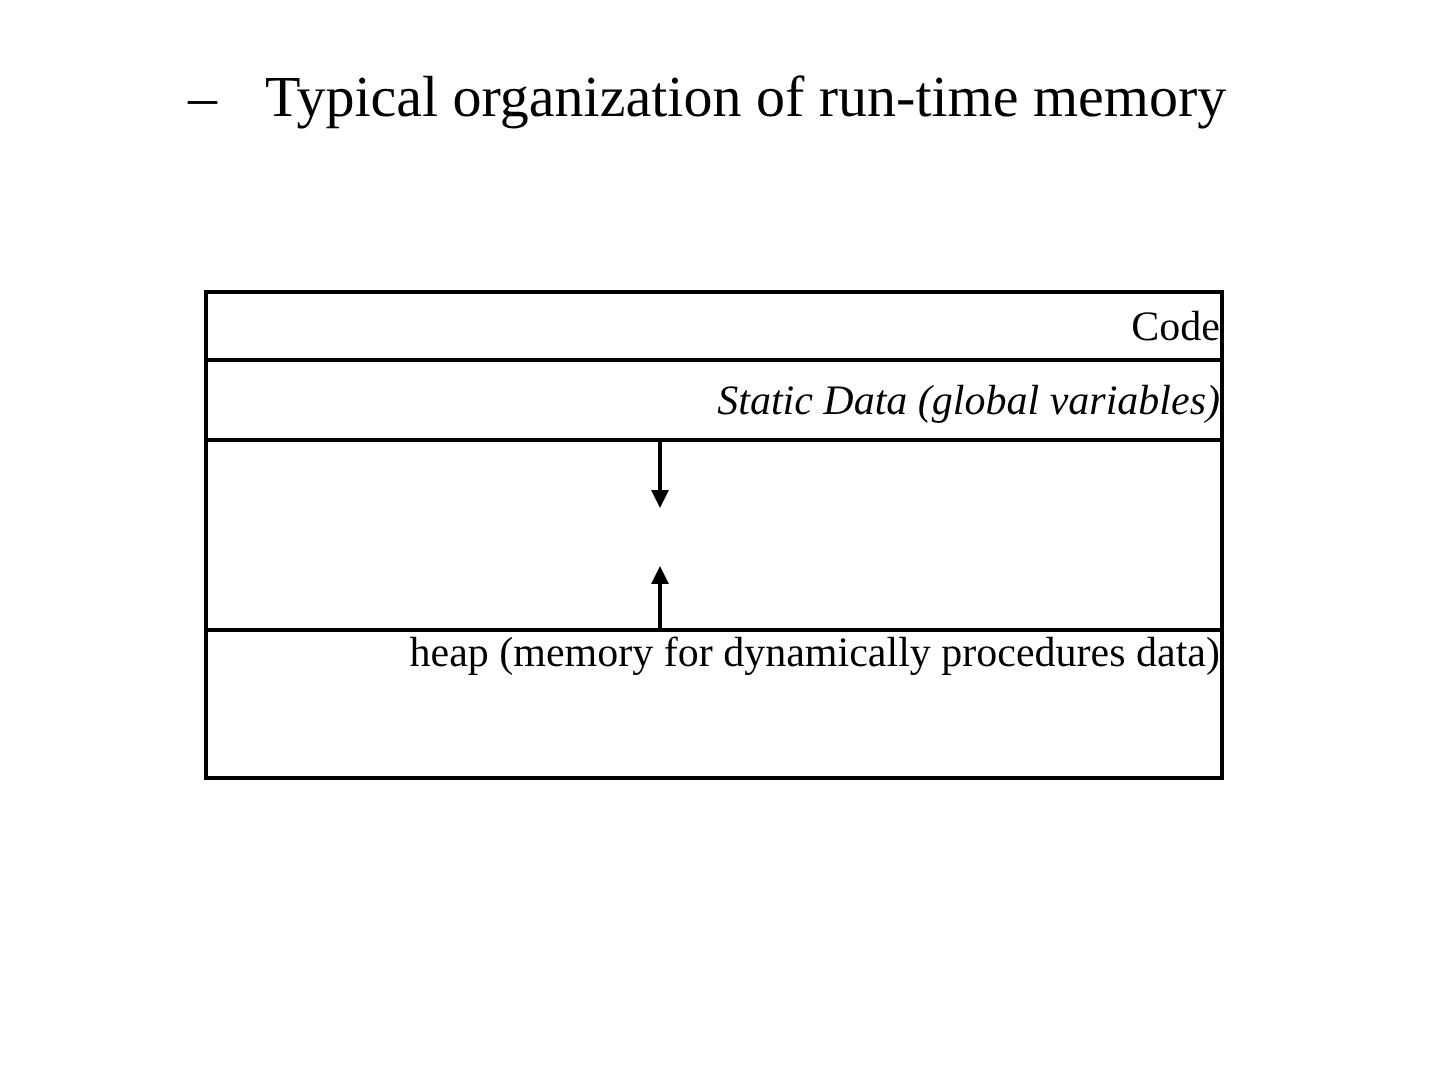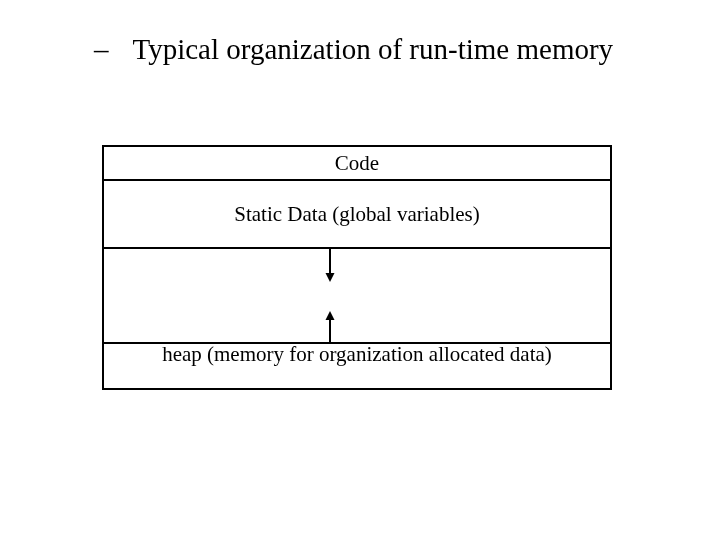--- a/index.html
+++ b/index.html
@@ -44,30 +44,30 @@
     border: 2px solid #000000;
     box-sizing: border-box;
     display: flex;
     flex-direction: column;
   }
   .mem-row {
     box-sizing: border-box;
     width: 100%;
     display: flex;
     align-items: center;
-    justify-content: center;
+    justify-content: flex-end;
     font-size: 21px;
     line-height: 1;
     white-space: nowrap;
   }
   .mem-row.divided {
     border-bottom: 2px solid #000000;
   }
   .row-code   { height: 34px; }
-  .row-static { height: 68px; }
+  .row-static { height: 40px; font-style: italic; }
   .row-stack  { height: 37px; }
   .row-gap    { height: 95px; position: relative; }
   .row-heap   { height: 21px; }
   .arrow-layer {
     position: absolute;
     left: 0;
     top: 0;
     width: 506px;
     height: 93px;
   }
@@ -100,18 +100,18 @@
           <polygon points="226,33 221.5,24 230.5,24" fill="#000000"></polygon>
         </g>
         <g>
           <polygon points="226,62 221.5,71 230.5,71" fill="#000000"></polygon>
           <line x1="226" y1="70" x2="226" y2="93" stroke="#000000" stroke-width="2"></line>
         </g>
       </svg>
     </div>
 
     <div class="mem-row row-heap">
-      <span>heap (memory for organization allocated data)</span>
+      <span>heap (memory for dynamically procedures data)</span>
     </div>
 
   </div>
 
 </div>
 
 </body></html>

